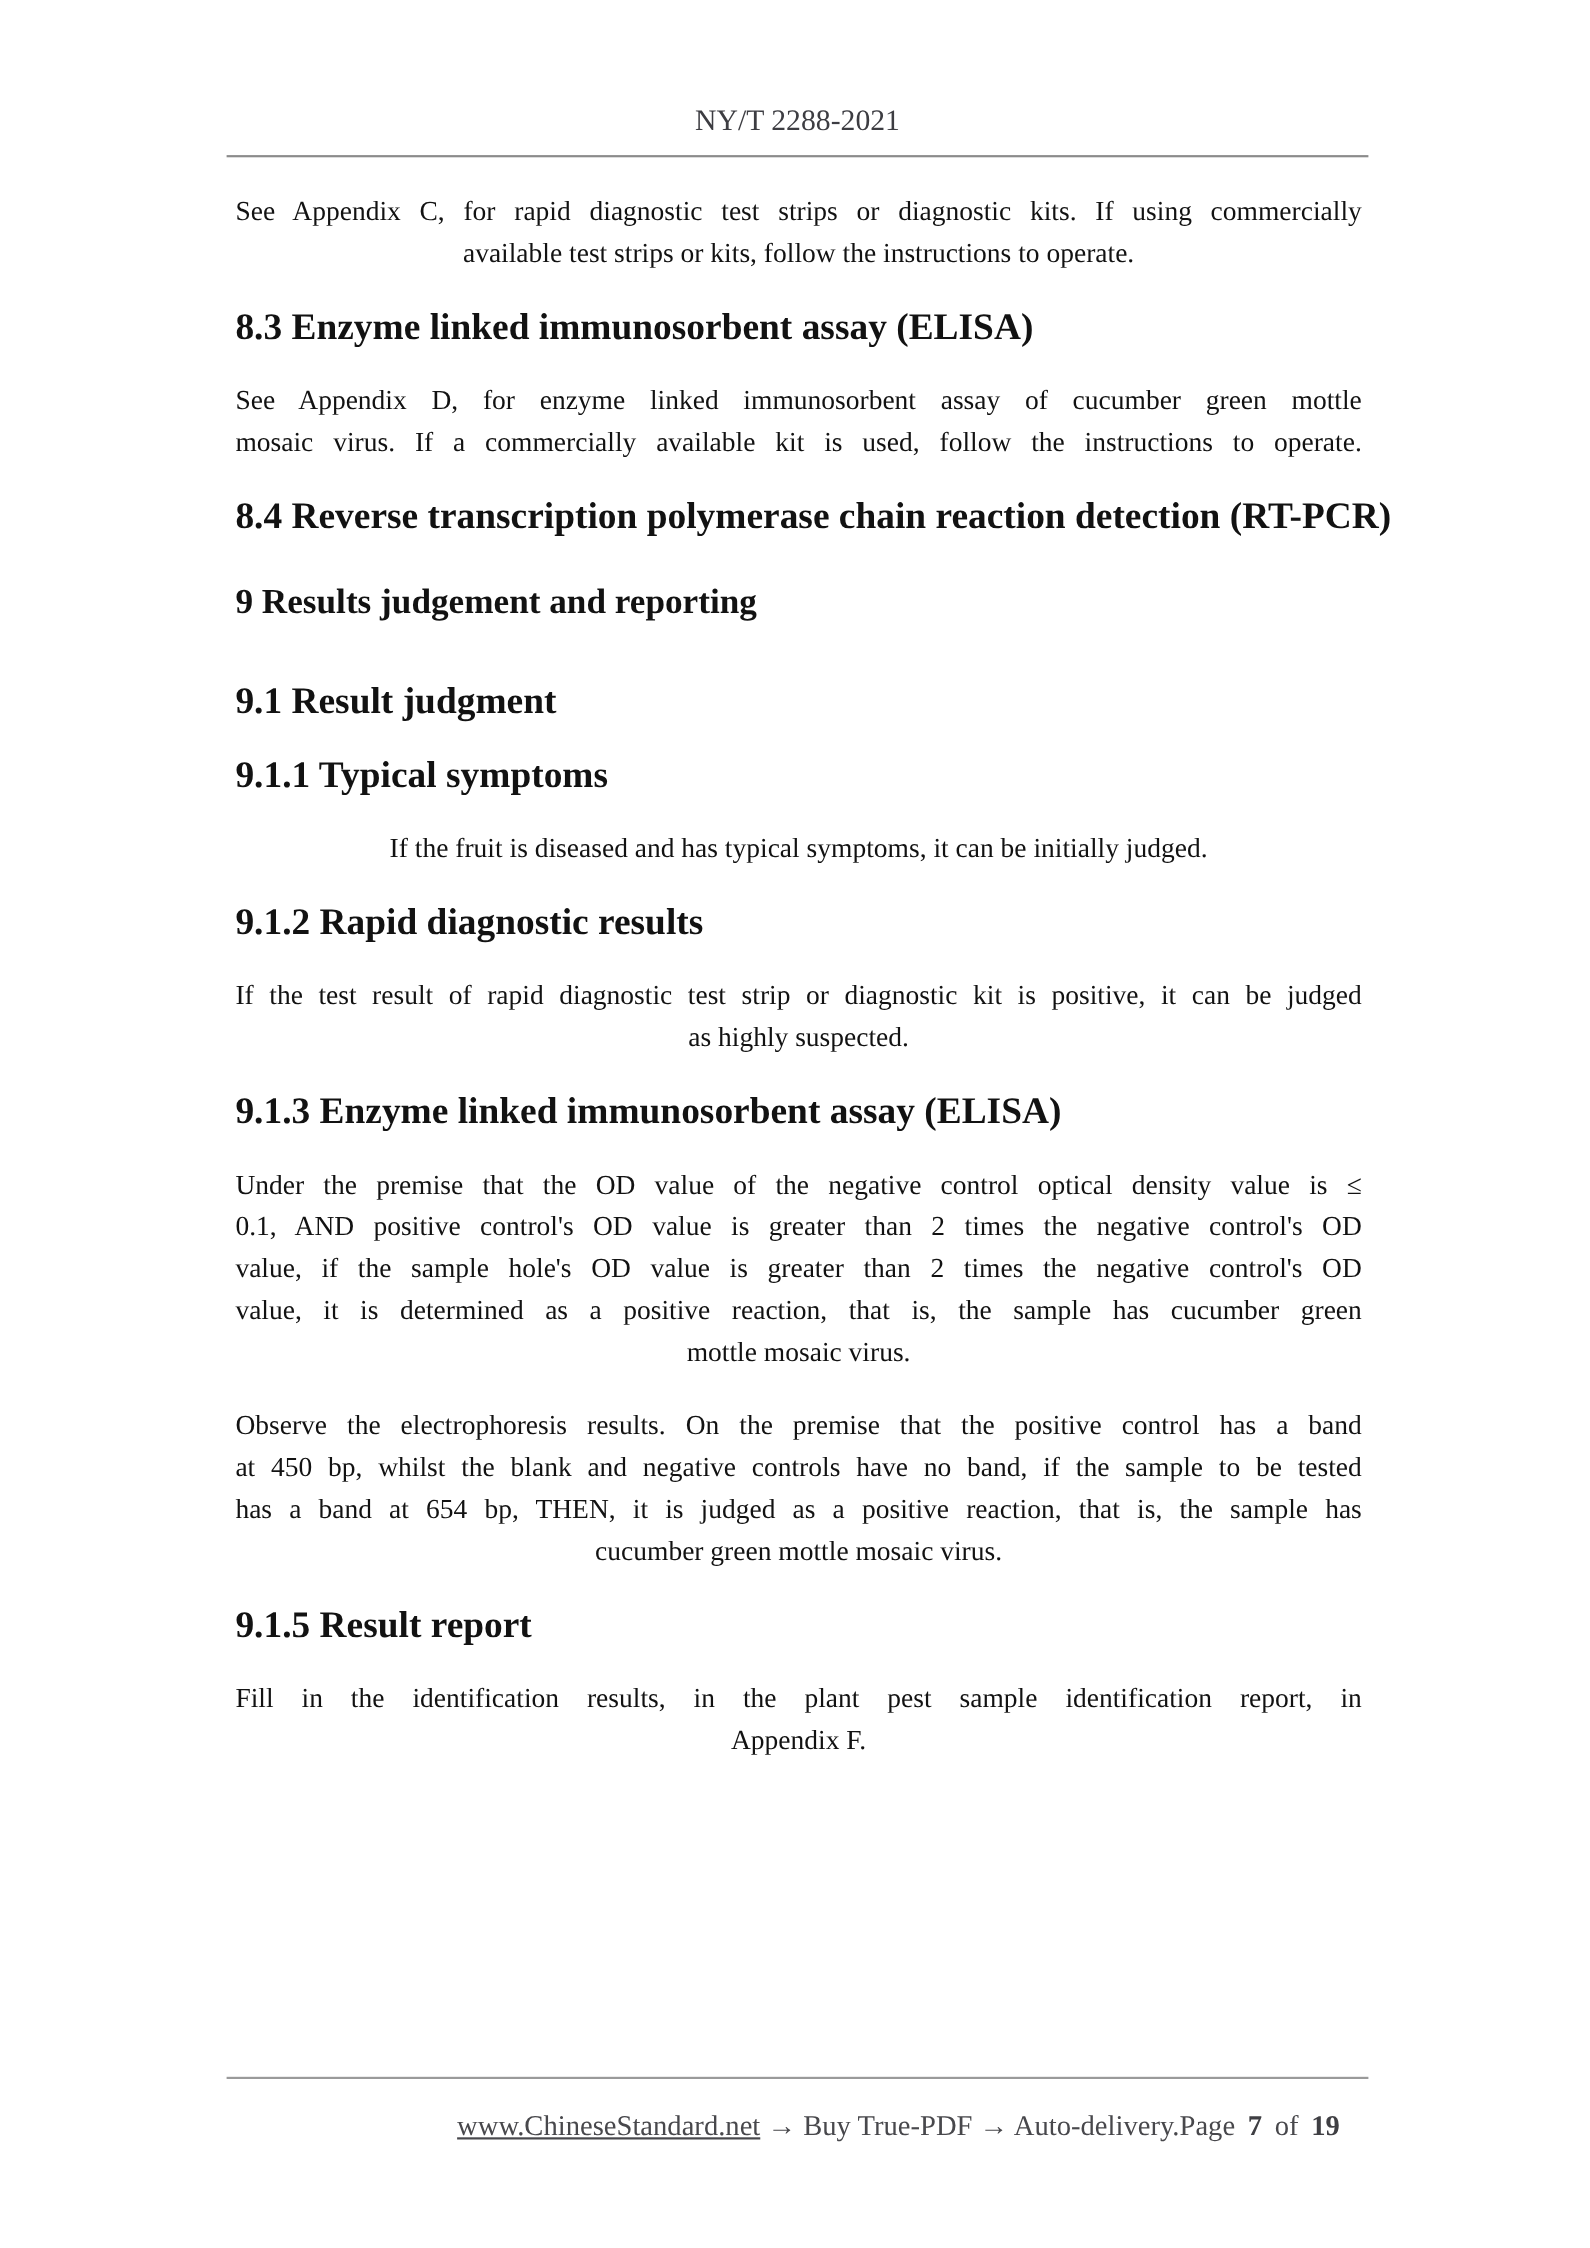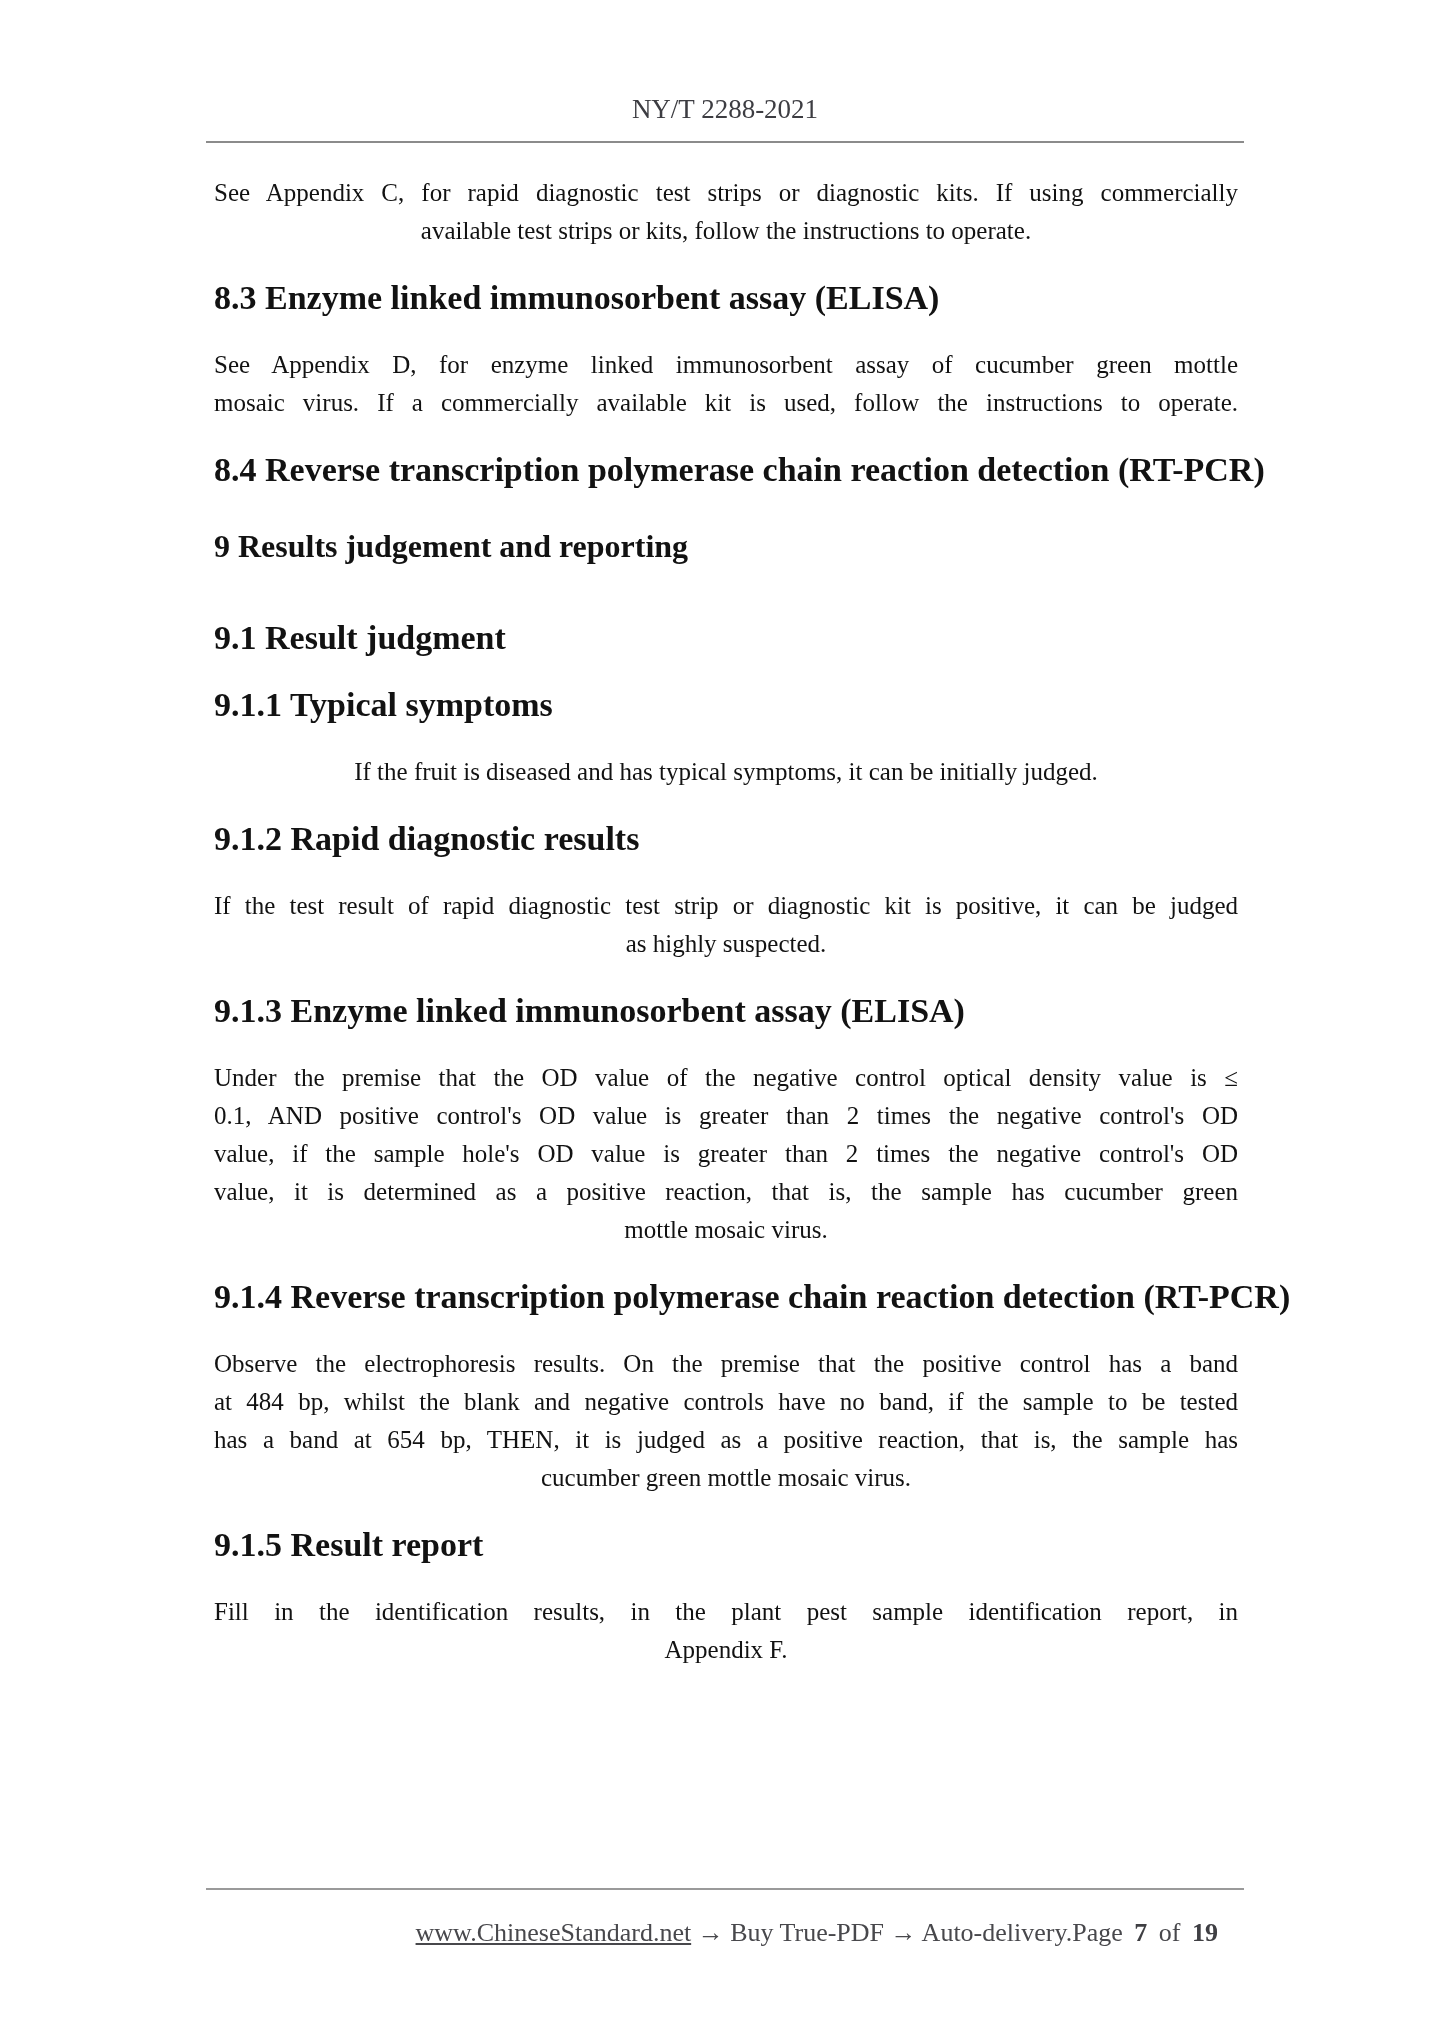--- a/index.html
+++ b/index.html
@@ -126,24 +126,23 @@
         <div class="line">as highly suspected.</div>
       </div>
       <div class="h2">9.1.3 Enzyme linked immunosorbent assay (ELISA)</div>
       <div class="para">
         <div class="line just">Under the premise that the OD value of the negative control optical density value is ≤</div>
         <div class="line just">0.1, AND positive control's OD value is greater than 2 times the negative control's OD</div>
         <div class="line just">value, if the sample hole's OD value is greater than 2 times the negative control's OD</div>
         <div class="line just">value, it is determined as a positive reaction, that is, the sample has cucumber green</div>
         <div class="line">mottle mosaic virus.</div>
       </div>
-      <div class="h2">9.1.4 Reverse transcription polymerase chain reaction detection (RT-PCR)</div>
       <div class="para">
         <div class="line just">Observe the electrophoresis results. On the premise that the positive control has a band</div>
-        <div class="line just">at 484 bp, whilst the blank and negative controls have no band, if the sample to be tested</div>
+        <div class="line just">at 450 bp, whilst the blank and negative controls have no band, if the sample to be tested</div>
         <div class="line just">has a band at 654 bp, THEN, it is judged as a positive reaction, that is, the sample has</div>
         <div class="line">cucumber green mottle mosaic virus.</div>
       </div>
       <div class="h2">9.1.5 Result report</div>
       <div class="para">
         <div class="line just">Fill in the identification results, in the plant pest sample identification report, in</div>
         <div class="line">Appendix F.</div>
       </div>
     </div>
 

